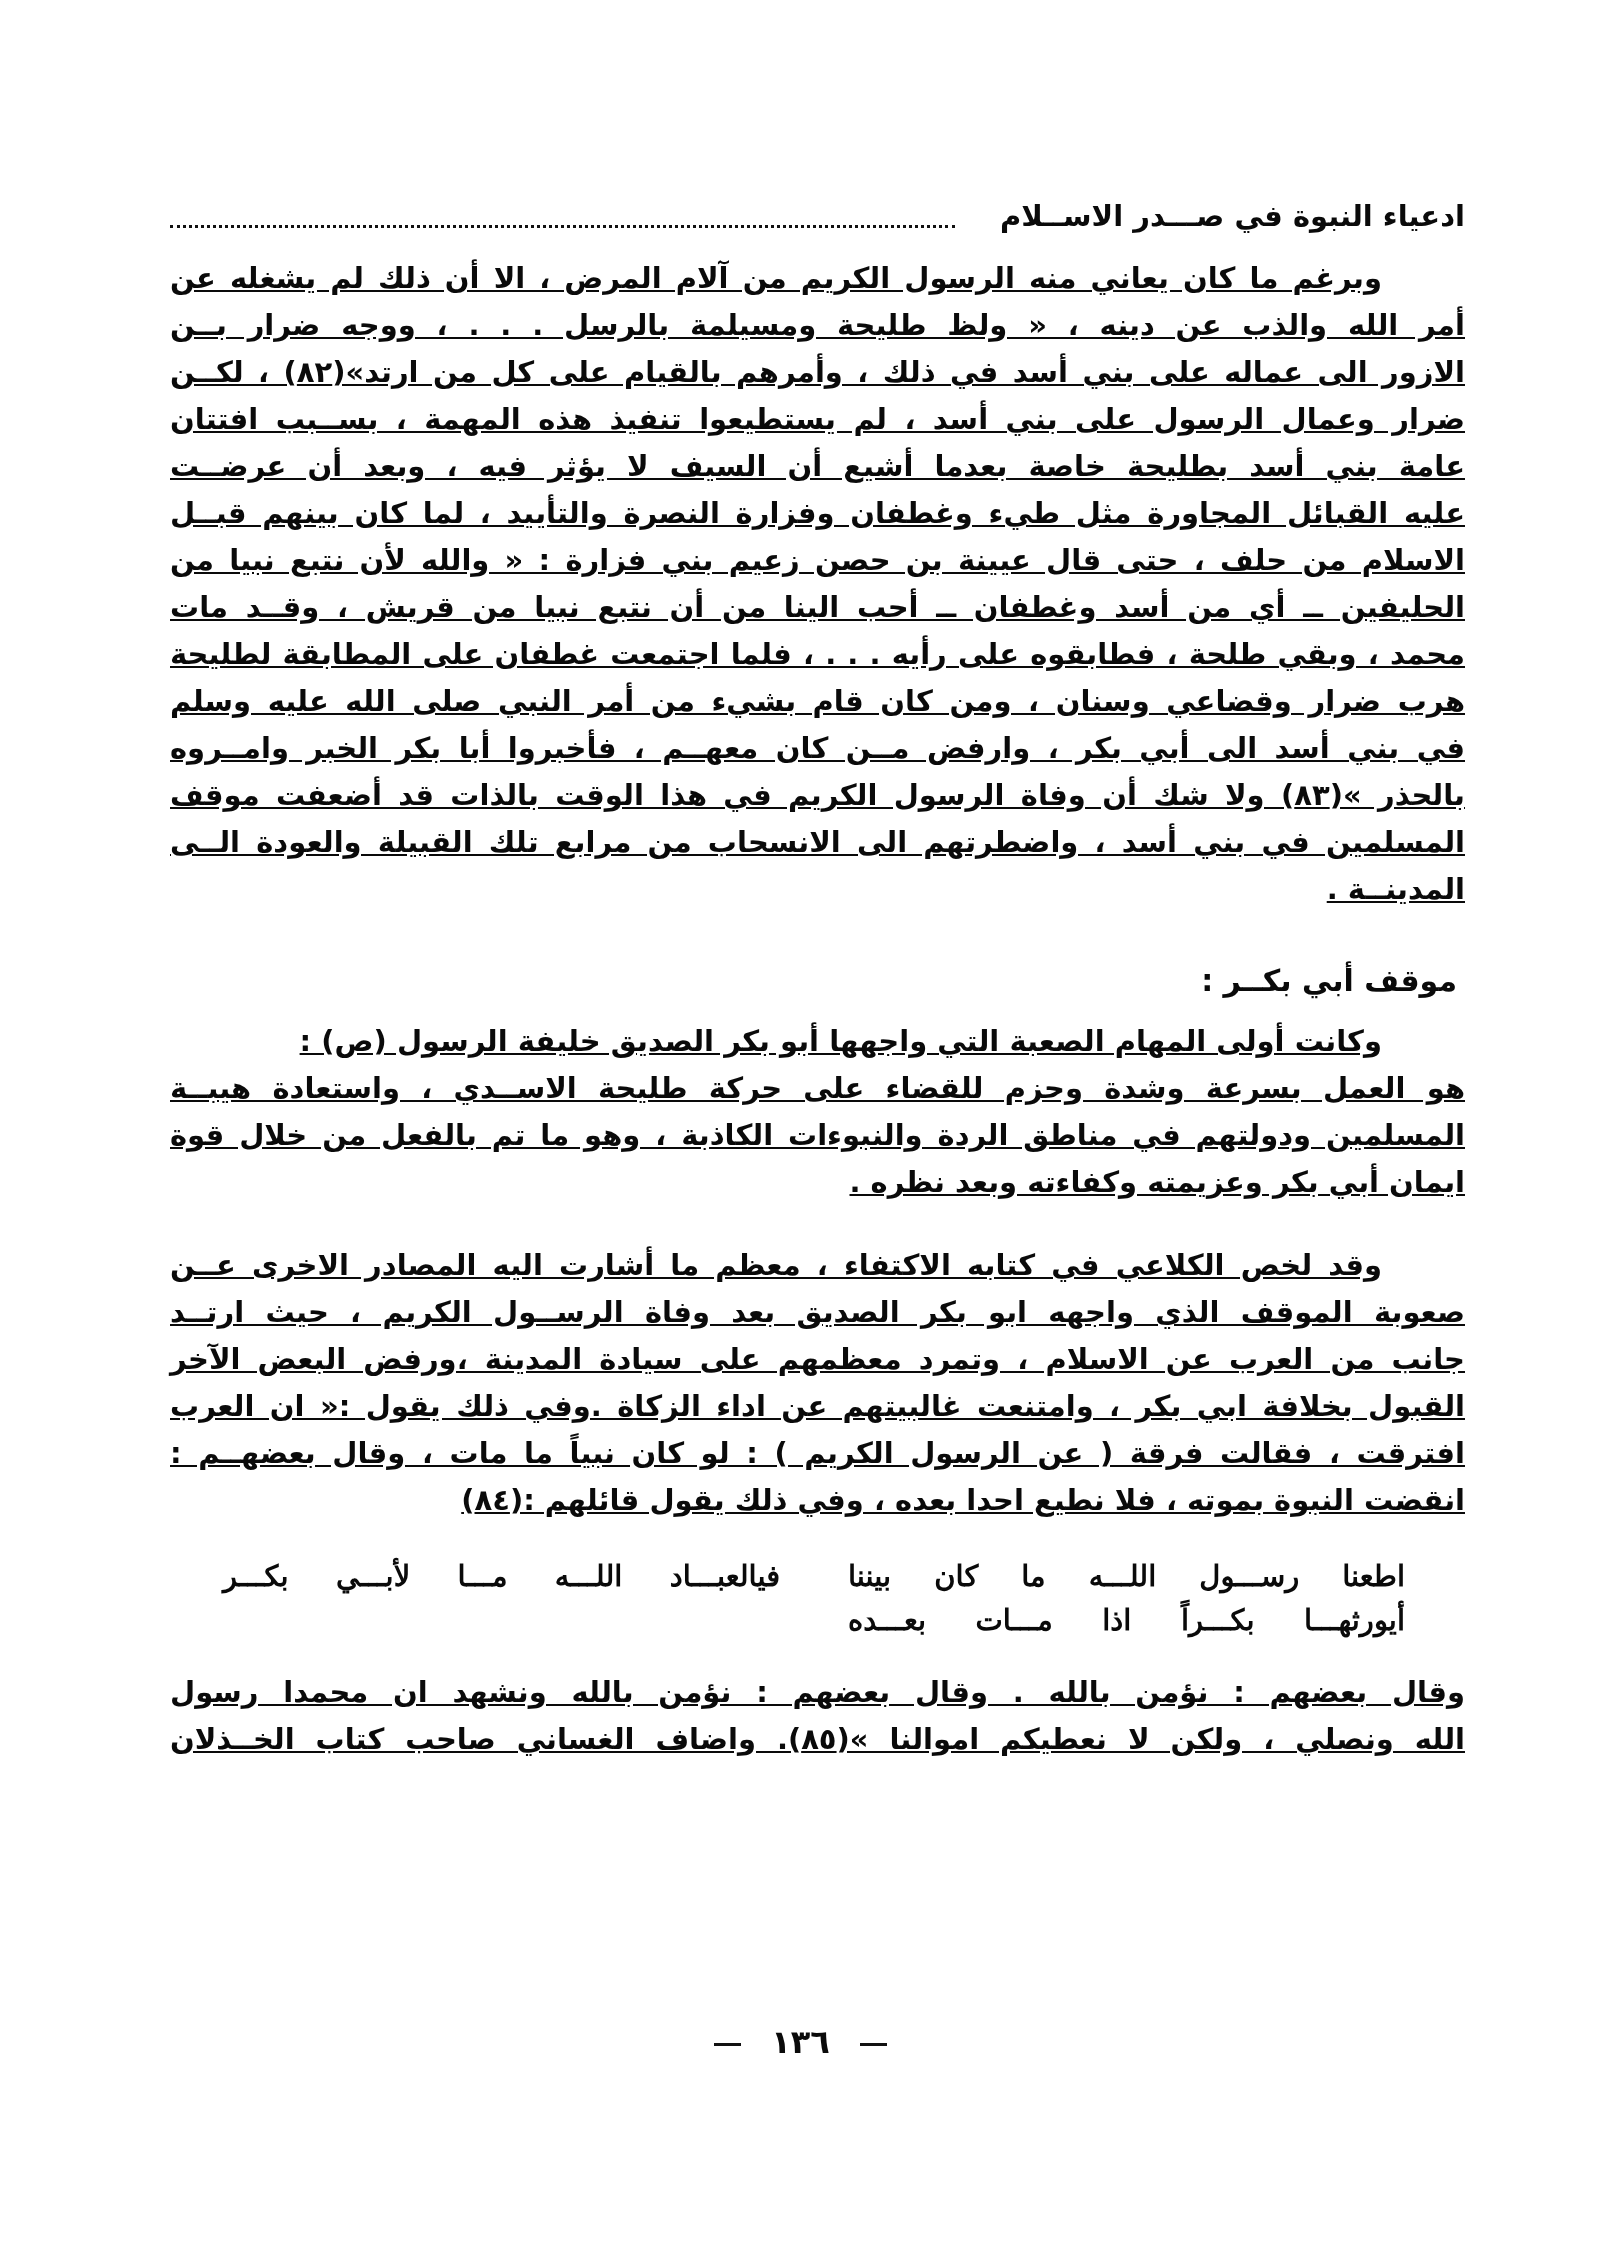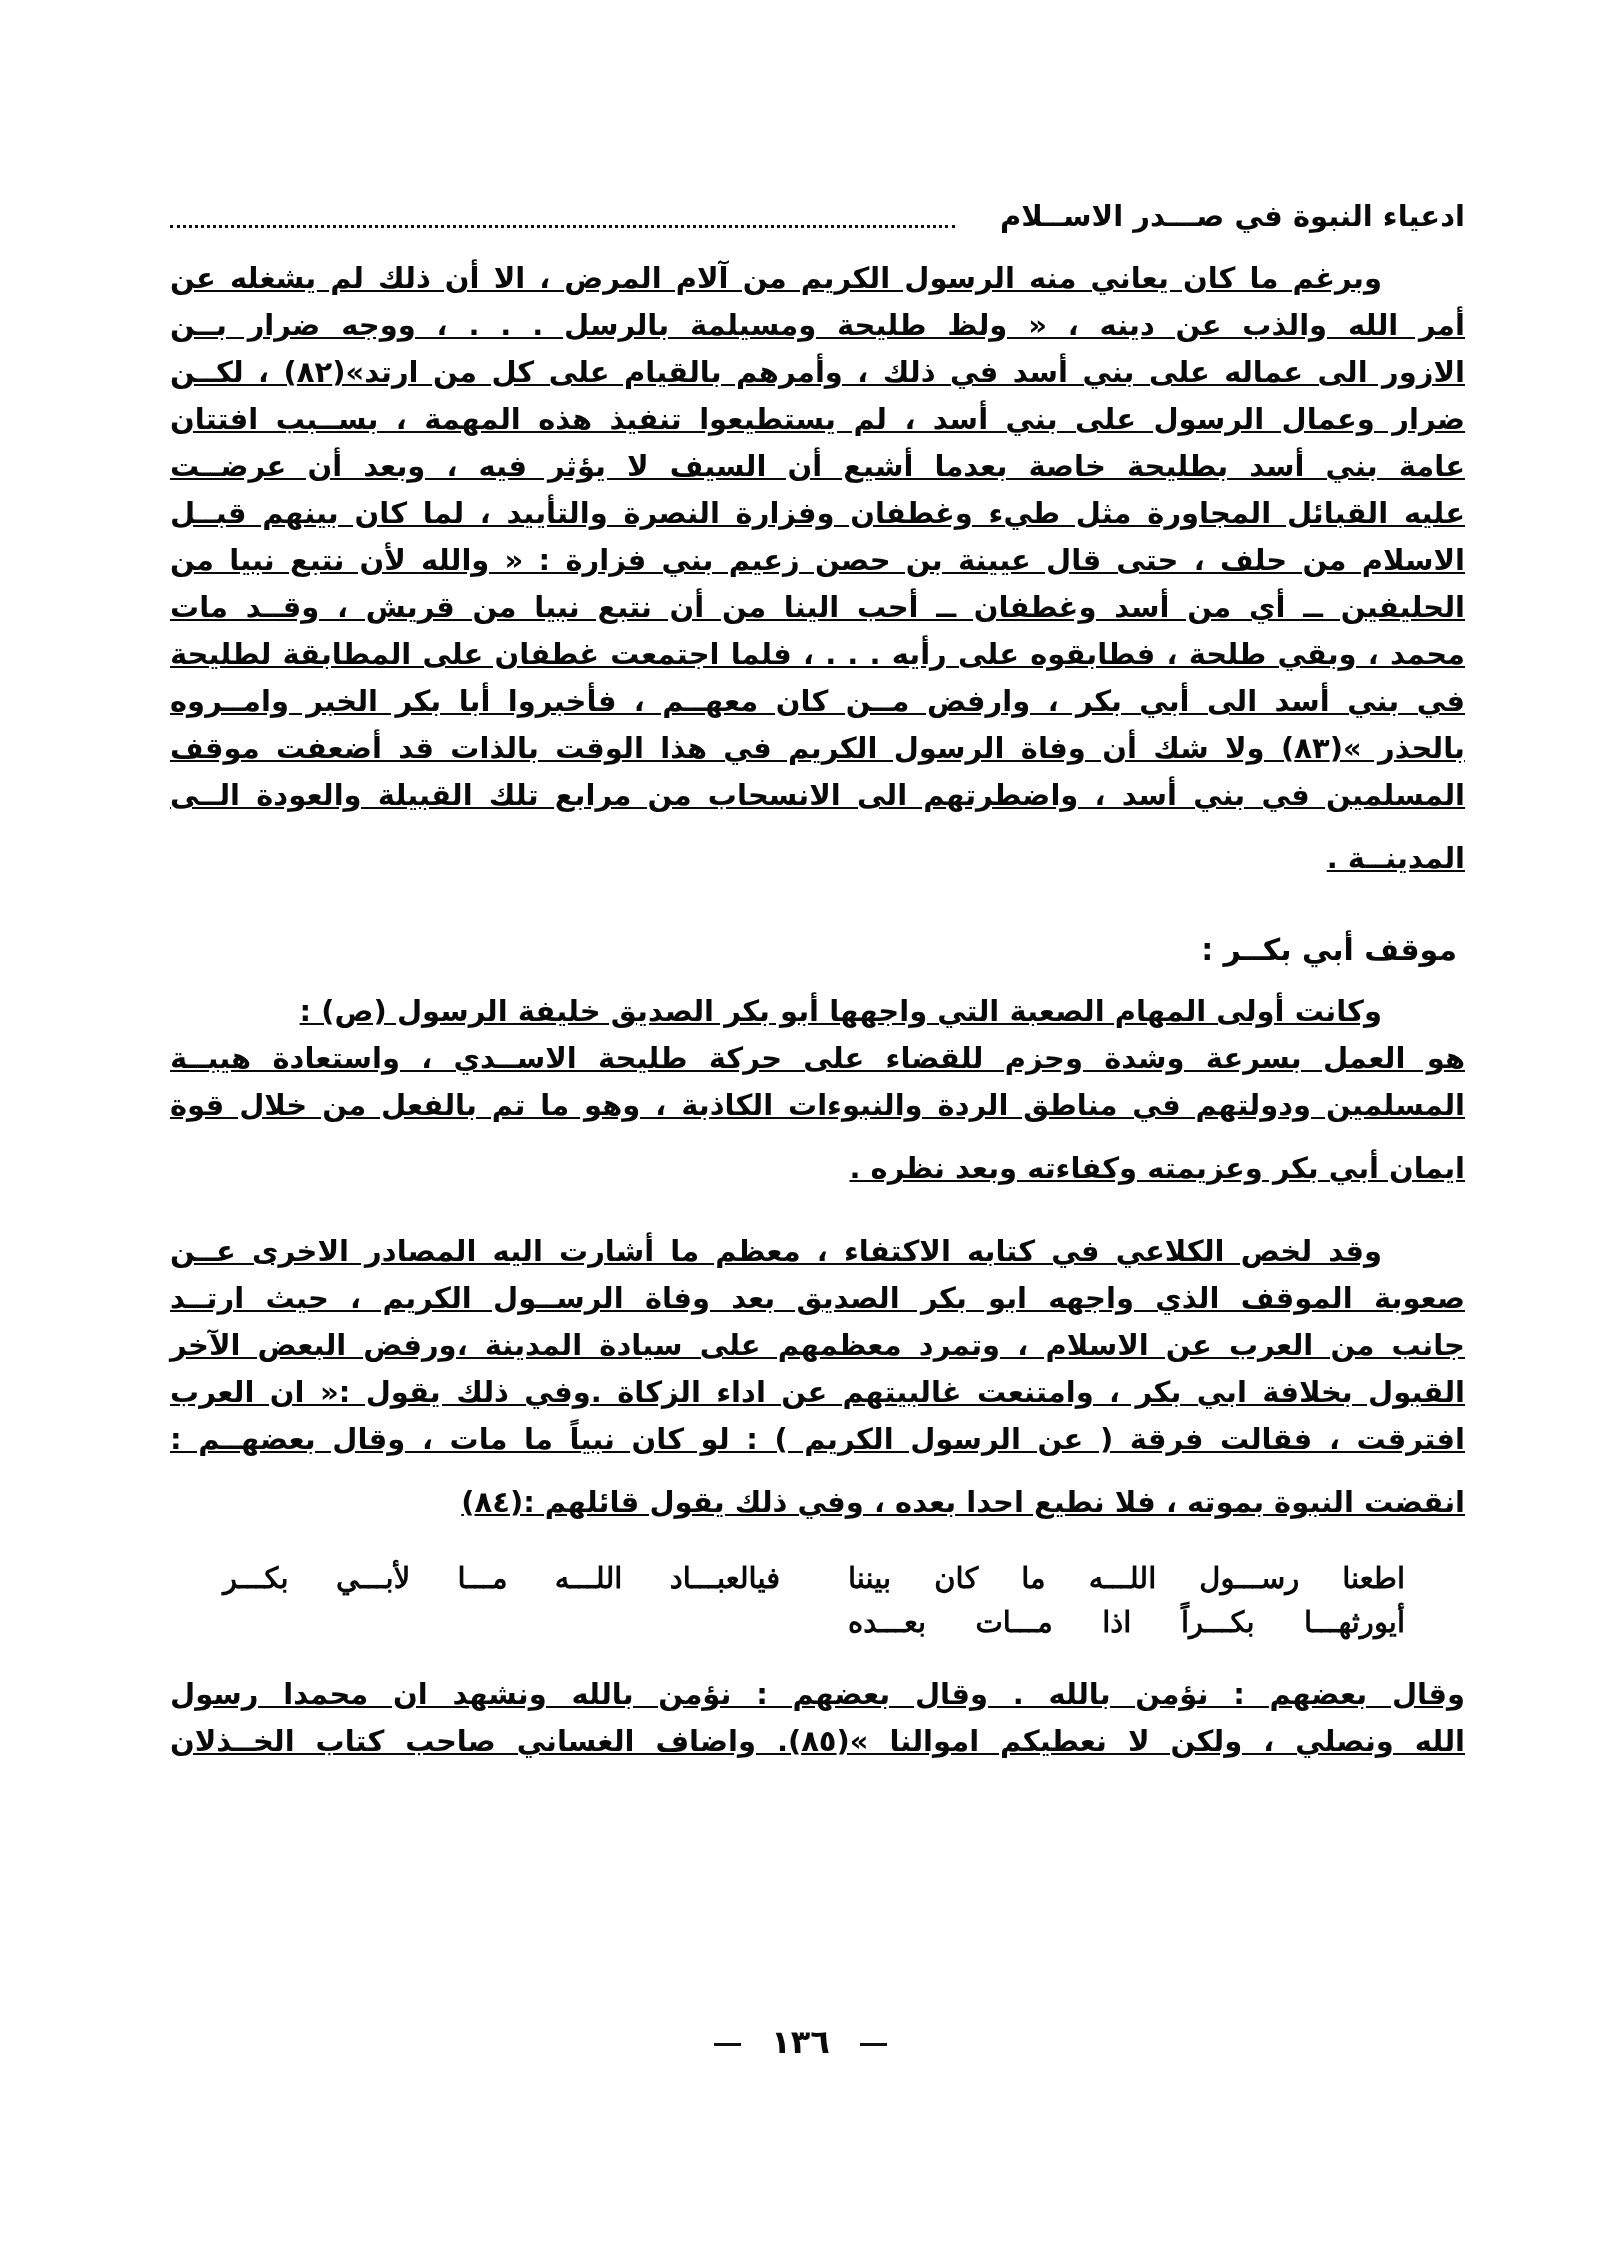--- a/index.html
+++ b/index.html
@@ -57,21 +57,20 @@
       text-decoration: underline;
     }
     .para .line {
       display: block;
       text-align: justify;
       text-align-last: justify;
       white-space: nowrap;
     }
     .para .line.last {
       text-align-last: right;
-      margin-top: 16px;
     }
     .para .line.indent {
       padding-right: 83px;
     }
     .p1 { margin-top: 6px; }
     .section-heading {
       font-family: "DejaVu Sans", sans-serif;
       font-weight: bold;
       font-size: 30px;
       line-height: 45px;
@@ -124,20 +123,21 @@
   <p class="para p1">
     <span class="line indent">وبرغم ما كان يعاني منه الرسول الكريم من آلام المرض ، الا أن ذلك لم يشغله عن</span>
     <span class="line">أمر الله والذب عن دينه ، « ولظ طليحة ومسيلمة بالرسل . . . ، ووجه ضرار بــن</span>
     <span class="line">الازور الى عماله على بني أسد في ذلك ، وأمرهم بالقيام على كل من ارتد»(٨٢) ، لكــن</span>
     <span class="line">ضرار وعمال الرسول على بني أسد ، لم يستطيعوا تنفيذ هذه المهمة ، بســبب افتتان</span>
     <span class="line">عامة بني أسد بطليحة خاصة بعدما أشيع أن السيف لا يؤثر فيه ، وبعد أن عرضــت</span>
     <span class="line">عليه القبائل المجاورة مثل طيء وغطفان وفزارة النصرة والتأييد ، لما كان بينهم قبــل</span>
     <span class="line">الاسلام من حلف ، حتى قال عيينة بن حصن زعيم بني فزارة : « والله لأن نتبع نبيا من</span>
     <span class="line">الحليفين ــ أي من أسد وغطفان ــ أحب الينا من أن نتبع نبيا من قريش ، وقــد مات</span>
     <span class="line">محمد ، وبقي طلحة ، فطابقوه على رأيه . . . ، فلما اجتمعت غطفان على المطابقة لطليحة</span>
+    <span class="line">هرب ضرار وقضاعي وسنان ، ومن كان قام بشيء من أمر النبي صلى الله عليه وسلم</span>
     <span class="line">في بني أسد الى أبي بكر ، وارفض مــن كان معهــم ، فأخبروا أبا بكر الخبر وامــروه</span>
     <span class="line">بالحذر »(٨٣) ولا شك أن وفاة الرسول الكريم في هذا الوقت بالذات قد أضعفت موقف</span>
     <span class="line">المسلمين في بني أسد ، واضطرتهم الى الانسحاب من مرابع تلك القبيلة والعودة الــى</span>
     <span class="line last">المدينــة .</span>
   </p>
 
   <h2 class="section-heading">موقف أبي بكــر :</h2>
 
   <p class="para p2">
     <span class="line indent last">وكانت أولى المهام الصعبة التي واجهها أبو بكر الصديق خليفة الرسول (ص) :</span>

